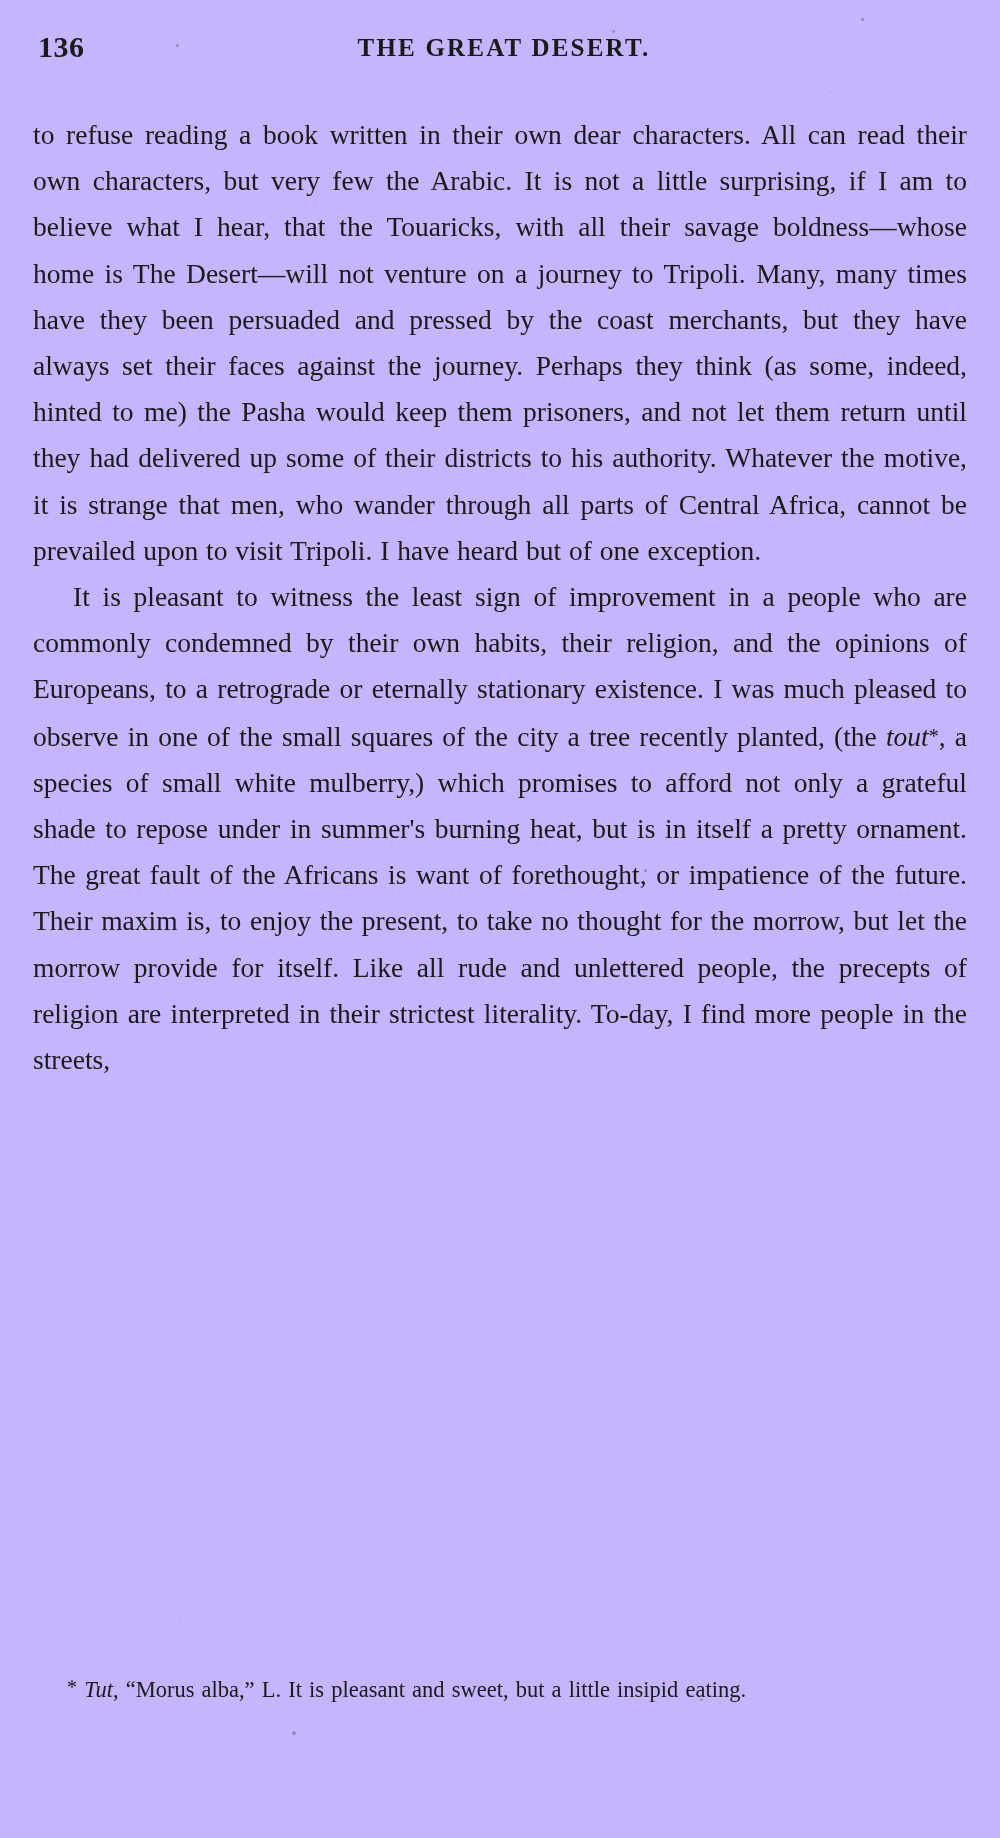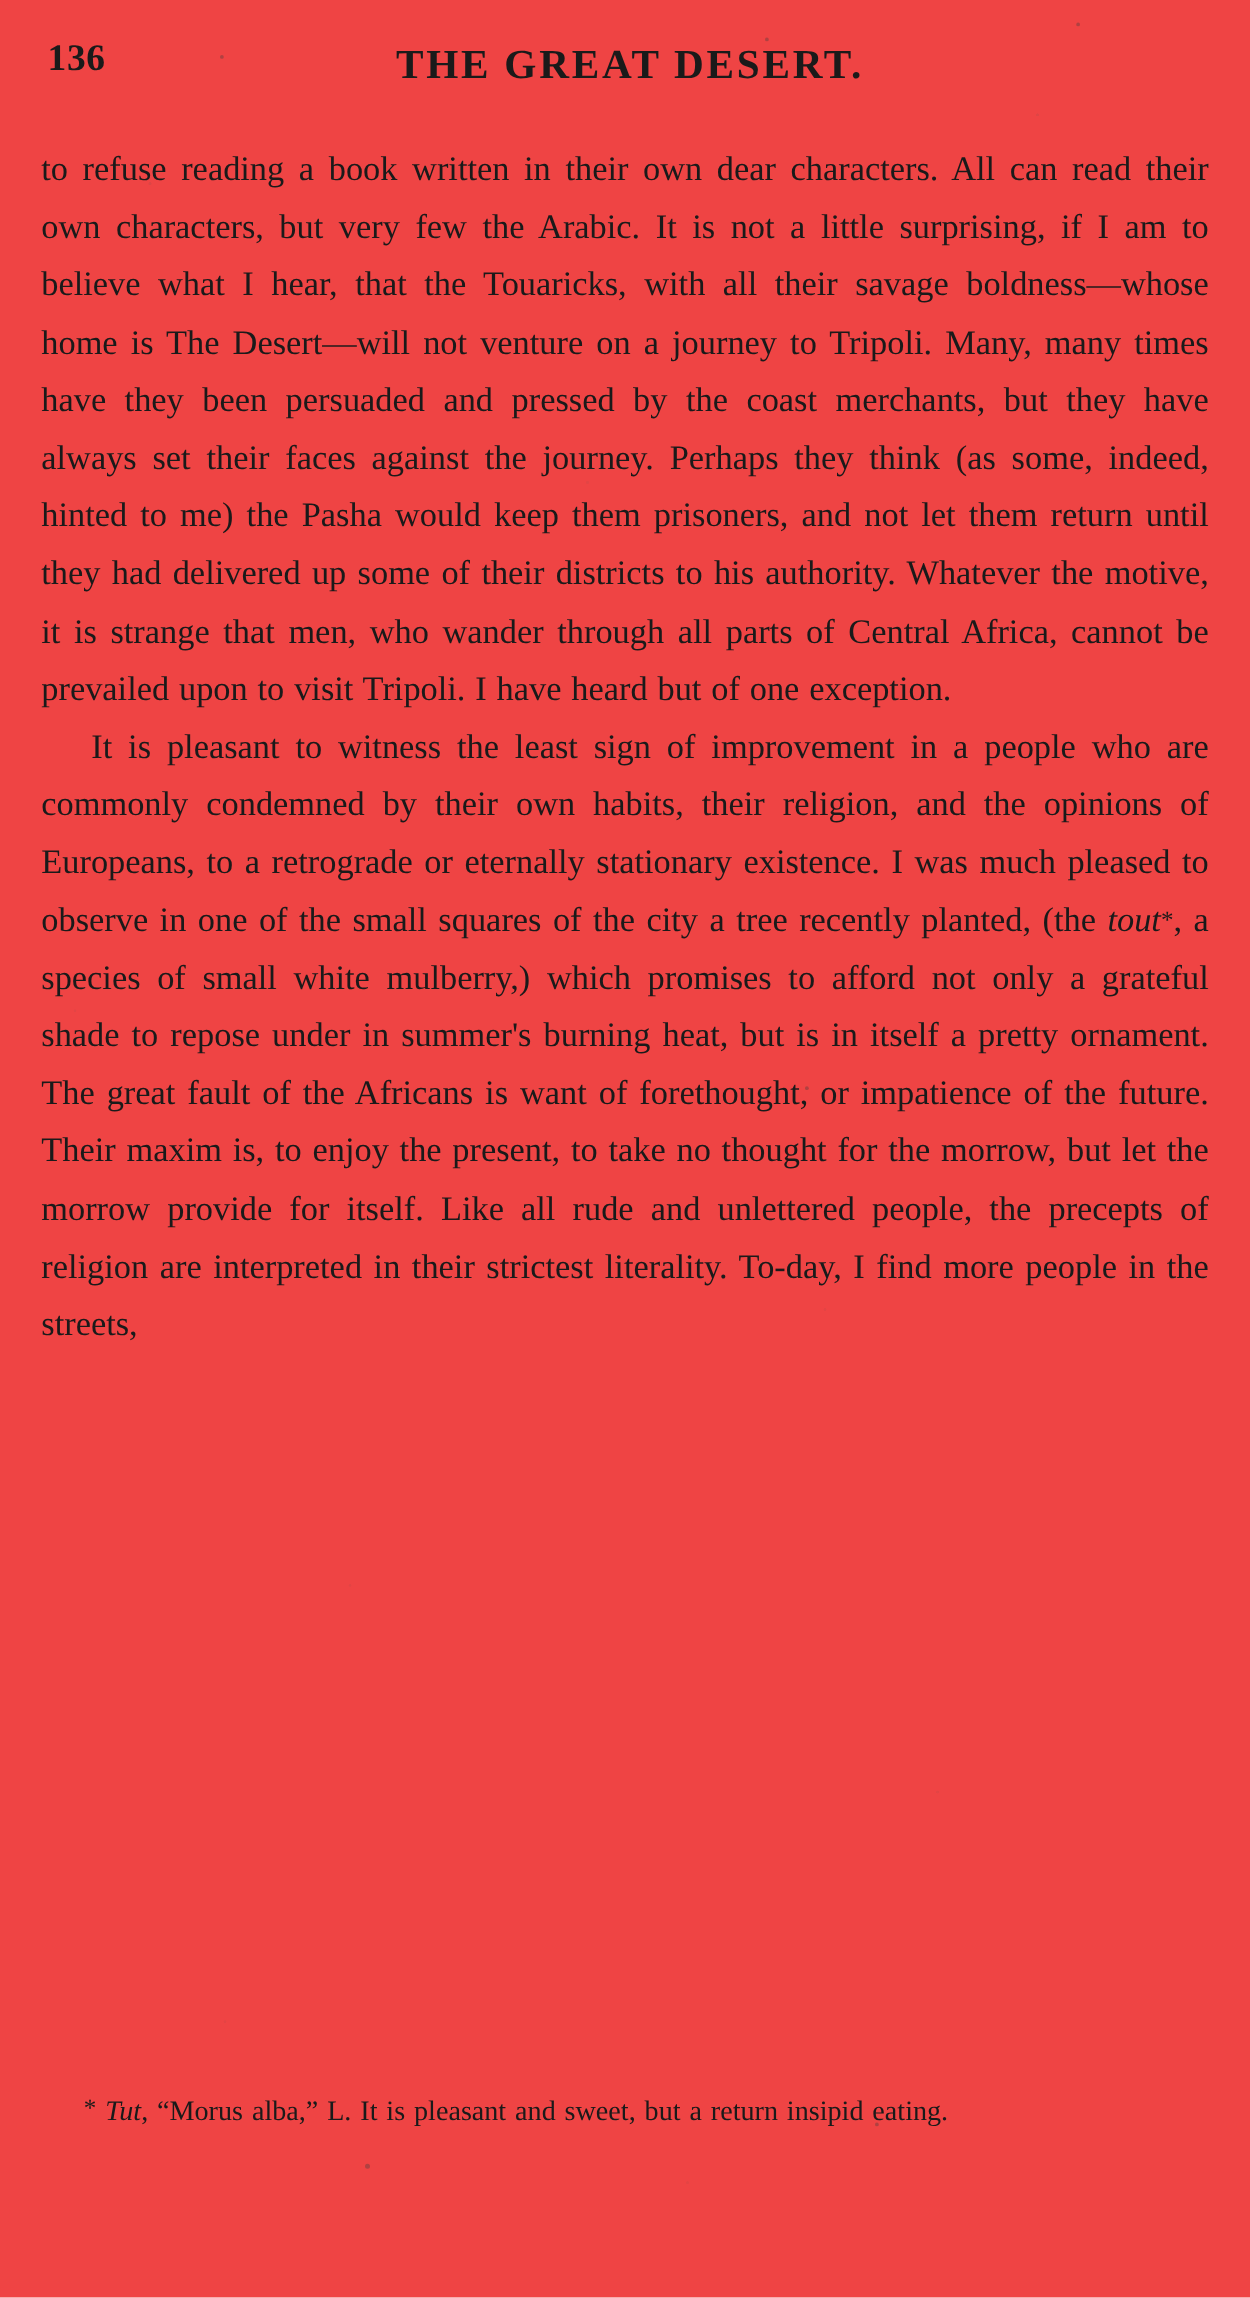--- a/index.html
+++ b/index.html
@@ -13,21 +13,21 @@
     position: relative;
     font-family: "Liberation Serif", serif;
     color: #1a1a1a;
     overflow: hidden;
   }
   .page {
     position: absolute;
     left: 0; top: 0;
     width: 1000px;
     height: 1838px;
-    background: #ef4444;
+    background: #c4b5fd;
   }
   
   .speckle {
     position: absolute;
     left: 0; top: 0; right: 0; bottom: 0;
     pointer-events: none;
     opacity: .55;
     background-image:
       radial-gradient(circle at 12% 8%, rgba(80,80,80,.20) 0 1.1px, transparent 1.4px),
       radial-gradient(circle at 83% 5%, rgba(80,80,80,.18) 0 1.0px, transparent 1.3px),
@@ -52,21 +52,21 @@
     left: 38px; top: 14px;
     font-size: 30px;
     font-weight: bold;
     letter-spacing: .5px;
   }
   .running-head {
     position: absolute;
     left: 0; top: 18px;
     width: 1000px;
     text-align: center;
-    font-size: 33px;
+    font-size: 25px;
     font-weight: bold;
     letter-spacing: 2.2px;
     text-indent: 8px;
   }
   .running-head span { font-variant: small-caps; }
 
   .body-text {
     position: absolute;
     left: 33px;
     top: 100px;
@@ -123,21 +123,21 @@
     <div class="running-head"><span>THE GREAT DESERT.</span></div>
   </div>
 
   <div class="body-text">
     <p class="para">to refuse reading a book written in their own dear characters.   All can read their own characters, but very few the Arabic.   It is not a little surprising, if I am to believe what I hear, that the Touaricks, with all their savage boldness—whose home is The Desert—will not venture on a journey to Tripoli.   Many, many times have they been persuaded and pressed by the coast merchants, but they have always set their faces against the journey. Perhaps they think (as some, indeed, hinted to me) the Pasha would keep them prisoners, and not let them return until they had delivered up some of their districts to his authority.   Whatever the motive, it is strange that men, who wander through all parts of Central Africa, cannot be prevailed upon to visit Tripoli.   I have heard but of one exception.</p>
     <p class="para indent"><span>It is pleasant to witness the least sign of improvement in a people who are commonly condemned by their own habits, their religion, and the opinions of Europeans, to a retrograde or eternally stationary existence.   I was much pleased to observe in one of the small squares of the city a tree recently planted, (the </span><span class="it">tout</span><span class="star">*</span><span>, a species of small white mulberry,) which promises to afford not only a grateful shade to repose under in summer's burning heat, but is in itself a pretty ornament.   The great fault of the Africans is want of forethought, or impatience of the future.   Their maxim is, to enjoy the present, to take no thought for the morrow, but let the morrow provide for itself.   Like all rude and unlettered people, the precepts of religion are interpreted in their strictest literality.   To-day, I find more people in the streets,</span></p>
   </div>
 
   <div class="footnote-rule"></div>
 
-  <div class="footnote"><span class="fn-indent star">*</span> <span class="it">Tut</span><span>, “Morus alba,” L.   It is pleasant and sweet, but a return insipid eating.</span></div>
+  <div class="footnote"><span class="fn-indent star">*</span> <span class="it">Tut</span><span>, “Morus alba,” L.   It is pleasant and sweet, but a little insipid eating.</span></div>
 
   <div class="speckle"></div>
 
   <div class="stray" style="left:176px;top:44px;width:3px;height:3px;"></div>
   <div class="stray" style="left:612px;top:30px;width:3px;height:3px;"></div>
   <div class="stray" style="left:861px;top:18px;width:3px;height:3px;"></div>
   <div class="stray" style="left:644px;top:869px;width:3px;height:3px;"></div>
   <div class="stray" style="left:292px;top:1731px;width:4px;height:4px;"></div>
   <div class="stray" style="left:700px;top:1698px;width:3px;height:3px;"></div>
 

